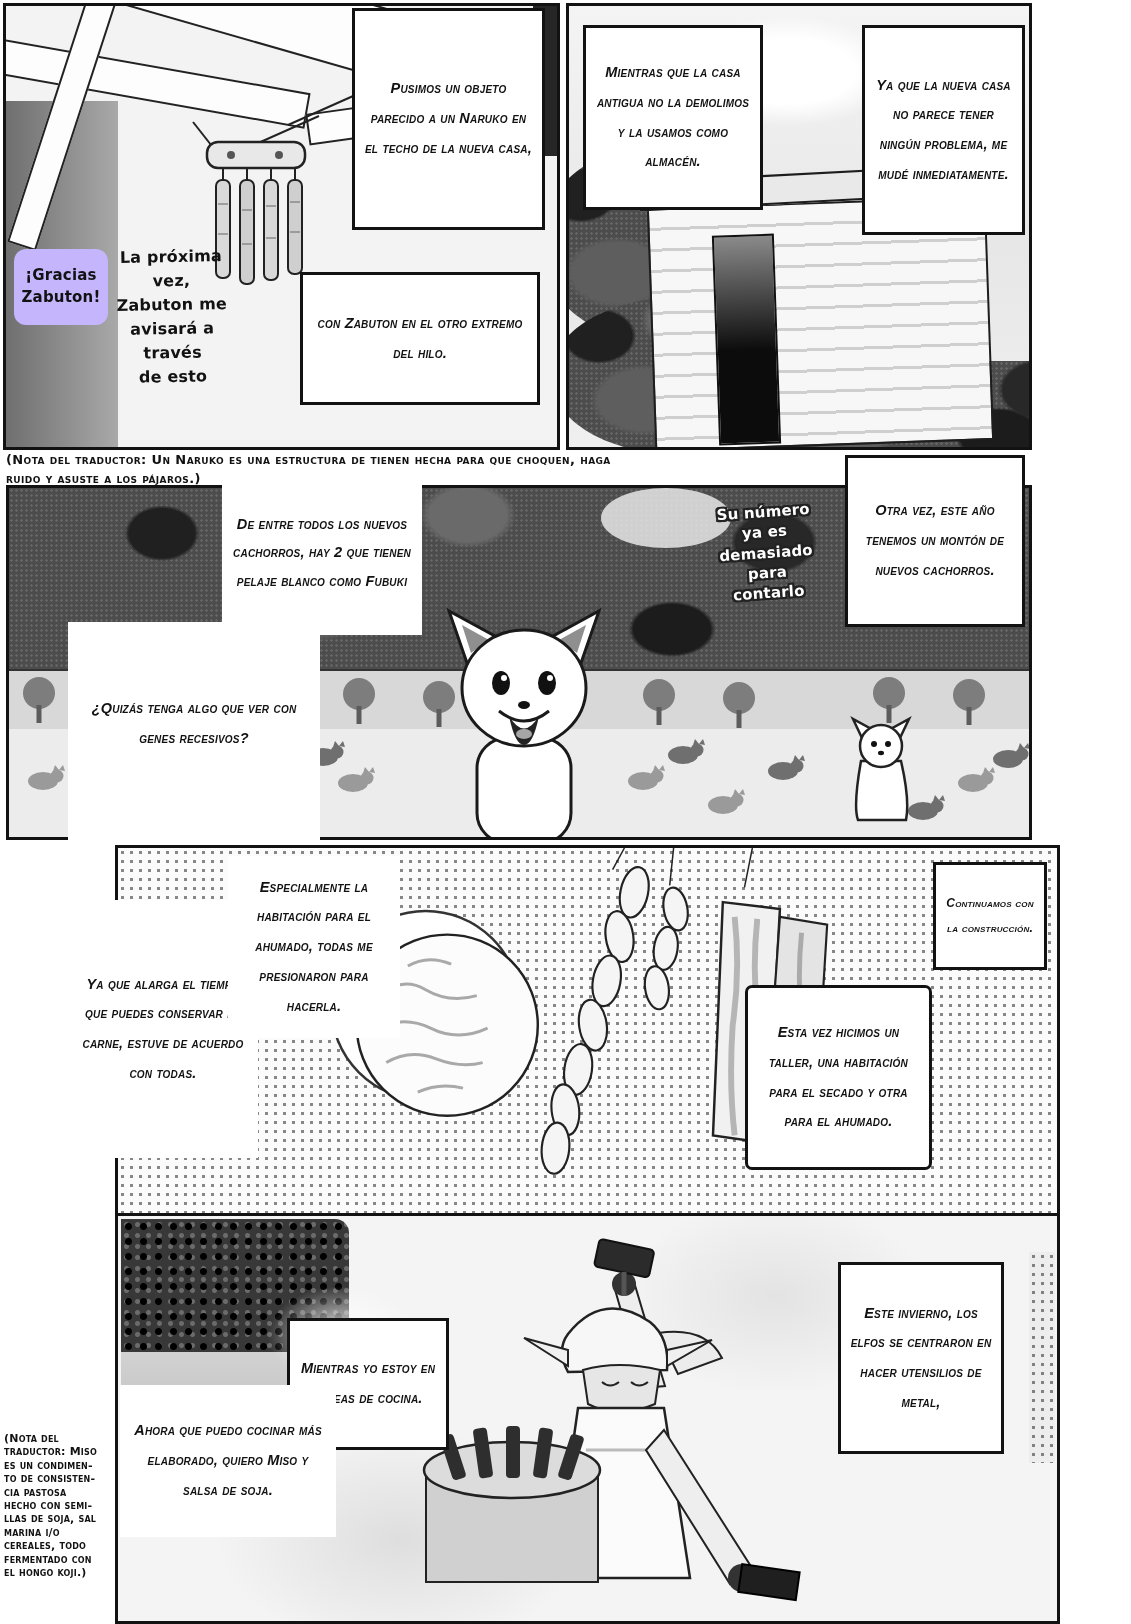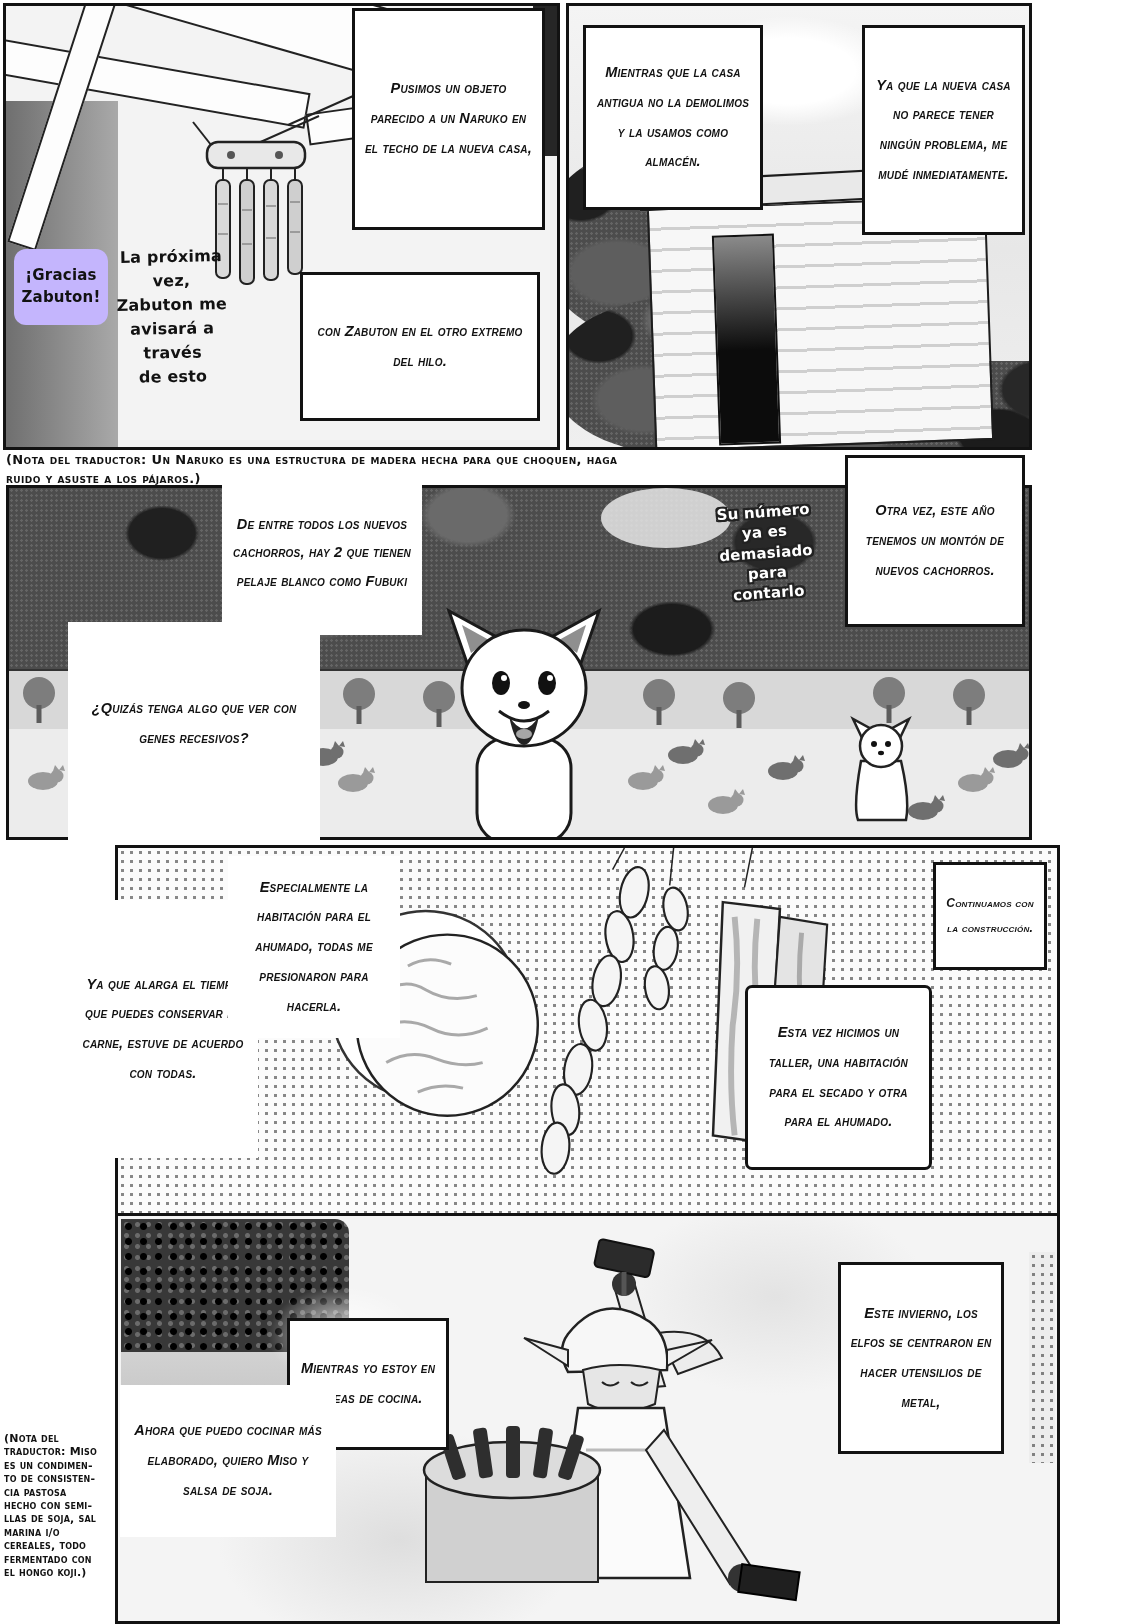--- a/index.html
+++ b/index.html
@@ -142,21 +142,21 @@
     <div class="bubble hand pre">¡Gracias
 Zabuton!</div>
     <div class="handwritten hand pre">La próxima vez,
 Zabuton me
 avisará a través
 de esto</div>
   </section>
   <div class="box bordered" style="left:352px;top:8px;width:193px;height:222px;">
     <span>Pusimos un objeto parecido a un Naruko en el techo de la nueva casa,</span>
   </div>
-  <div class="box bordered" style="left:300px;top:272px;width:240px;height:149px;">
+  <div class="box bordered" style="left:300px;top:272px;width:240px;height:133px;">
     <span>con Zabuton en el otro extremo del hilo.</span>
   </div>
 
   <section class="panel p2">
     <div class="cloud c1"></div>
     <div class="cloud c2"></div>
     <div class="shed-roof"></div>
     <div class="shed">
       <div class="shed-door"></div>
     </div>
@@ -164,21 +164,21 @@
     <div class="tree foliage t2"></div>
     <div class="tree foliage t3"></div>
   </section>
   <div class="box bordered" style="left:583px;top:25px;width:180px;height:185px;">
     <span>Mientras que la casa antigua no la demolimos y la usamos como almacén.</span>
   </div>
   <div class="box bordered" style="left:862px;top:25px;width:163px;height:210px;">
     <span>Ya que la nueva casa no parece tener ningún problema, me mudé inmediatamente.</span>
   </div>
 
-  <div class="note note1">(Nota del traductor: Un Naruko es una estructura de madera hecha para que choquen, haga
+  <div class="note note1">(Nota del traductor: Un Naruko es una estructura de tienen hecha para que choquen, haga
 ruido y asuste a los pájaros.)</div>
 
   <section class="panel p3">
     <div class="p3-foliage foliage">
       <div class="sky-hole"></div>
     </div>
     <div class="treeline">
       <svg width="1020" height="60" viewBox="0 0 1020 60" aria-hidden="true">
         <defs>
             <g id="tree">

